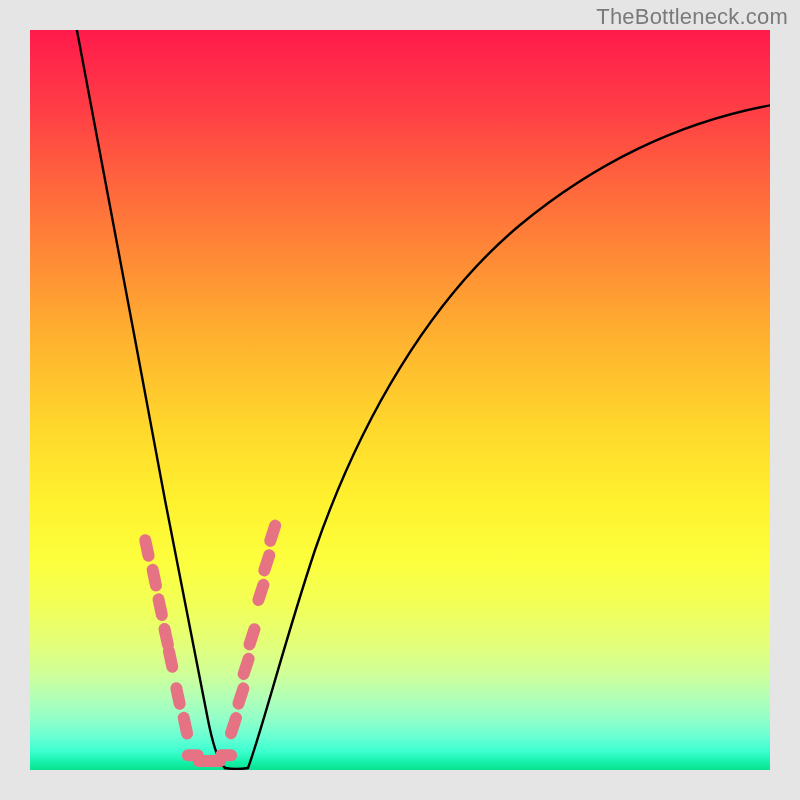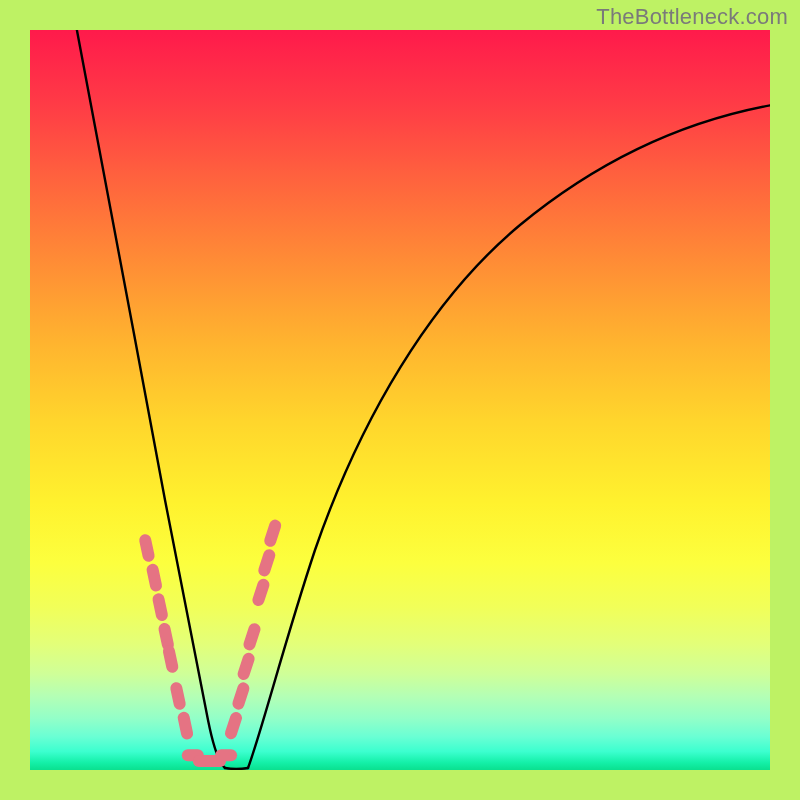--- a/index.html
+++ b/index.html
@@ -8,21 +8,21 @@
     width: 800px;
     height: 800px;
     overflow: hidden;
     background: #000;
     font-family: Arial, Helvetica, sans-serif;
   }
   .outer {
     position: relative;
     width: 800px;
     height: 800px;
-    background: #bef264;
+    background: #e5e5e5;
   }
   .plot {
     position: absolute;
     left: 30px;
     top: 30px;
     width: 740px;
     height: 740px;
     overflow: hidden;
   }
   .gradient {

